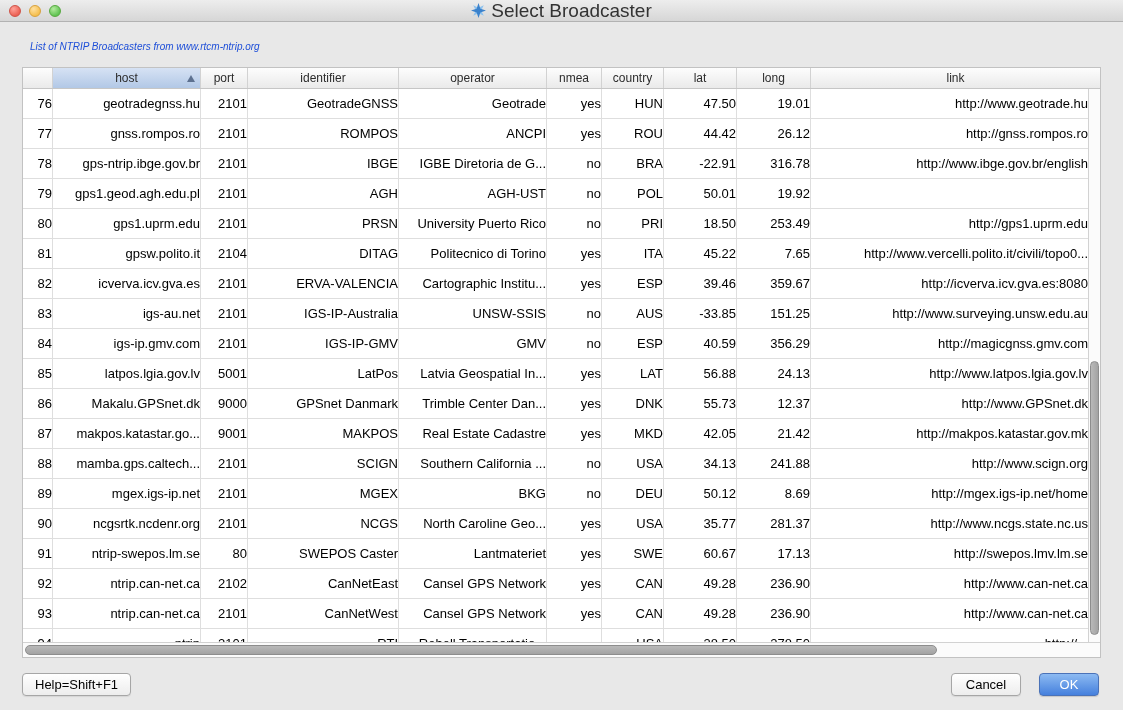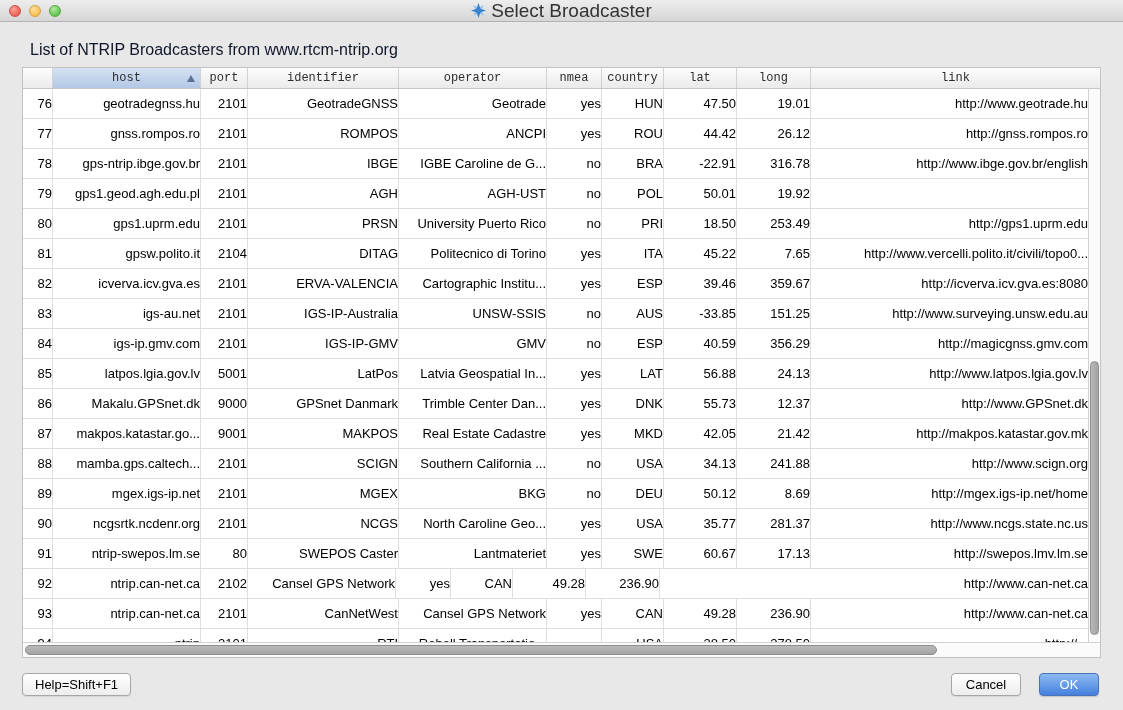--- a/index.html
+++ b/index.html
@@ -20,32 +20,31 @@
   }
   .traffic-lights { position:absolute; left:9px; top:5px; display:flex; gap:8px; }
   .tl { width:12px; height:12px; border-radius:50%; }
   .tl-red    { background:radial-gradient(circle at 35% 30%, #ffa299, #ec6255 70%); border:1px solid #cf5247; }
   .tl-yellow { background:radial-gradient(circle at 35% 30%, #ffe0a0, #f5bf4f 70%); border:1px solid #d8a13c; }
   .tl-green  { background:radial-gradient(circle at 35% 30%, #b4eb9e, #61c454 70%); border:1px solid #57a93f; }
   .title-wrap { display:flex; align-items:center; gap:5px; }
   .win-title { font-size:19px; color:#333; }
 
   
-  .caption { position:absolute; left:30px; top:41px; font-size:16px; color:#0f172a; }
+  .caption { position:absolute; left:30px; top:41px; font-size:10px; color:#1d4ed8;font-style:italic; }
 
   
   .table-wrap {
     position:absolute; left:22px; top:67px; width:1079px; height:591px;
     background:#fff; border:1px solid #c2c2c2;
   }
   .thead {
     position:absolute; top:0; left:0; width:1077px; height:21px; display:flex;
     background:linear-gradient(#fdfdfd,#eaeaea);
     border-bottom:1px solid #c6c6c6;
-    font-family:Liberation Mono, monospace;
   }
   .th {
     position:relative; height:100%; border-right:1px solid #d2d2d2;
     display:flex; align-items:center; justify-content:center;
     font-size:12px; color:#2c2c2c; white-space:nowrap; overflow:hidden;
   }
   .th:last-child { border-right:none; }
   .th.sorted { background:linear-gradient(#d6e2f4,#b2c8e6); }
   .sort-arrow {
     position:absolute; right:5px; top:7px; width:0; height:0;
@@ -195,21 +194,21 @@
           <div class="td col-country">ROU</div>
           <div class="td col-lat">44.42</div>
           <div class="td col-long">26.12</div>
           <div class="td col-link">http://gnss.rompos.ro</div>
         </div>
         <div class="tr">
           <div class="td col-num">78</div>
           <div class="td col-host">gps-ntrip.ibge.gov.br</div>
           <div class="td col-port">2101</div>
           <div class="td col-identifier">IBGE</div>
-          <div class="td col-operator">IGBE Caroline de G...</div>
+          <div class="td col-operator">IGBE Diretoria de G...</div>
           <div class="td col-nmea">no</div>
           <div class="td col-country">BRA</div>
           <div class="td col-lat">-22.91</div>
           <div class="td col-long">316.78</div>
           <div class="td col-link">http://www.ibge.gov.br/english</div>
         </div>
         <div class="tr">
           <div class="td col-num">79</div>
           <div class="td col-host">gps1.geod.agh.edu.pl</div>
           <div class="td col-port">2101</div>
@@ -361,20 +360,21 @@
           <div class="td col-nmea">yes</div>
           <div class="td col-country">SWE</div>
           <div class="td col-lat">60.67</div>
           <div class="td col-long">17.13</div>
           <div class="td col-link">http://swepos.lmv.lm.se</div>
         </div>
         <div class="tr">
           <div class="td col-num">92</div>
           <div class="td col-host">ntrip.can-net.ca</div>
           <div class="td col-port">2102</div>
+          <div class="td col-identifier">CanNetEast</div>
           <div class="td col-operator">Cansel GPS Network</div>
           <div class="td col-nmea">yes</div>
           <div class="td col-country">CAN</div>
           <div class="td col-lat">49.28</div>
           <div class="td col-long">236.90</div>
           <div class="td col-link">http://www.can-net.ca</div>
         </div>
         <div class="tr">
           <div class="td col-num">93</div>
           <div class="td col-host">ntrip.can-net.ca</div>

